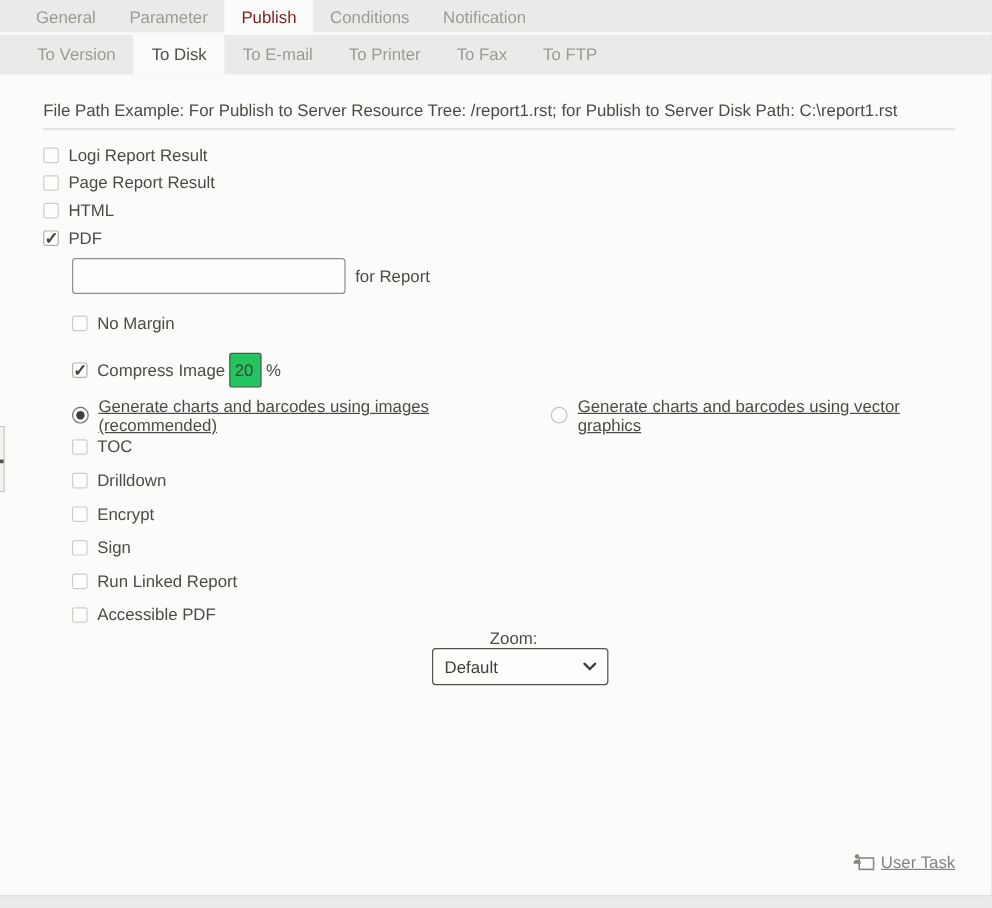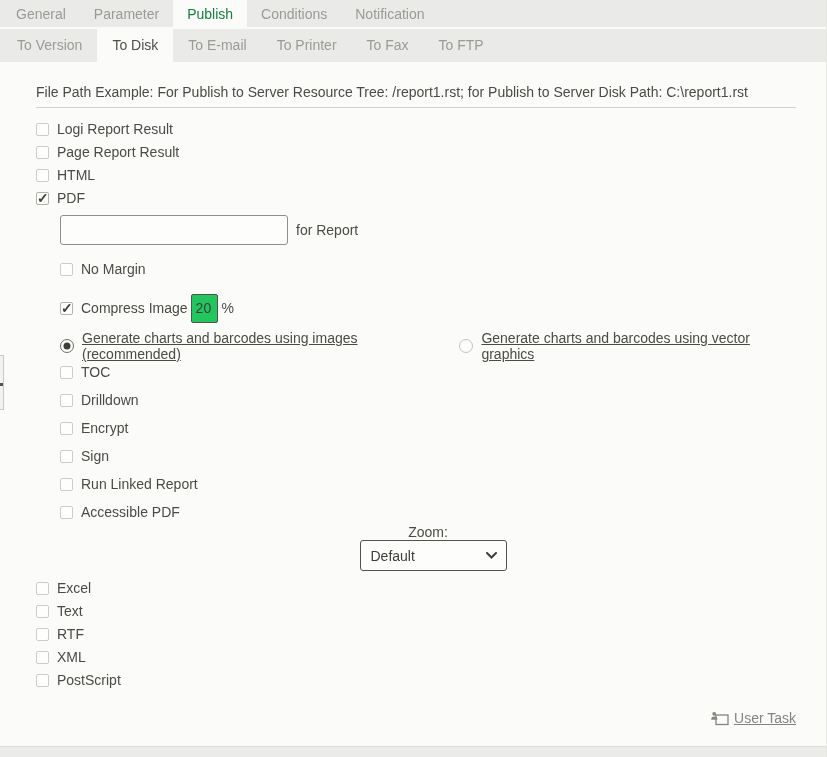--- a/index.html
+++ b/index.html
@@ -3,24 +3,24 @@
 <meta charset="utf-8">
 <style>
   * { box-sizing: border-box; }
   html,body { margin:0; padding:0; background:#ffffff; }
   body { font-family:"Liberation Sans", sans-serif; font-size:14px; color:#4b4b45; }
 
   .window { width:827px; height:757px; background:#fbfbfa; position:relative;
             border-right:1px solid #e6e6e2; overflow:hidden; display:flex; flex-direction:column; }
 
   
-  .tabbar { background:#eaeae8; display:flex; padding-left:2px; flex:none; }
+  .tabbar { background:#eaeae8; display:flex; padding-left:16px; flex:none; }
   .tabbar-primary { height:29px; border-bottom:2px solid #fbfbfa; }
   .tabbar-primary .tab { padding:0 14px; line-height:29px; color:#9b9b95; cursor:default; white-space:nowrap; }
-  .tabbar-primary .tab.active { background:#fbfbfa; color:#15803d; margin-bottom:-2px; padding-bottom:2px; }
+  .tabbar-primary .tab.active { background:#fbfbfa; color:#7f1d1d; margin-bottom:-2px; padding-bottom:2px; }
   .tabbar-secondary { height:33px; }
   .tabbar-secondary .tab { padding:0 15px; line-height:33px; color:#9b9b95; white-space:nowrap; }
   .tabbar-secondary .tab.active { background:#fbfbfa; color:#4f4f49; }
 
   
   .content { flex:1; padding:16px 30px 0 36px; position:relative; }
 
   .cb-row { display:flex; align-items:center; height:16px; }
   .checkbox { width:13px; height:13px; border:1px solid #cdcdc8; border-radius:2px;
               background:#fefefd; margin-right:8px; position:relative; flex:none; cursor:pointer; }
@@ -186,42 +186,20 @@
           <span class="chev">
             <svg width="11" height="7" viewBox="0 0 11 7">
                 <path d="M1 1 L5.5 5.5 L10 1" stroke="#3f3f3a" stroke-width="2" fill="none" stroke-linecap="round"></path>
               </svg>
           </span>
         </div>
       </div>
 
     </div>
 
-    <div class="bottom-fmts">
-      <div class="cb-row fmt-row">
-        <span class="checkbox"></span>
-        <span class="cb-label">Excel</span>
-      </div>
-      <div class="cb-row fmt-row">
-        <span class="checkbox"></span>
-        <span class="cb-label">Text</span>
-      </div>
-      <div class="cb-row fmt-row">
-        <span class="checkbox"></span>
-        <span class="cb-label">RTF</span>
-      </div>
-      <div class="cb-row fmt-row">
-        <span class="checkbox"></span>
-        <span class="cb-label">XML</span>
-      </div>
-      <div class="cb-row fmt-row">
-        <span class="checkbox"></span>
-        <span class="cb-label">PostScript</span>
-      </div>
-    </div>
 
     <div class="footer-link">
       <span style="display:flex;">
         <svg width="18" height="15" viewBox="0 0 18 15">
           <rect x="5" y="4" width="12" height="9.5" fill="none" stroke="#85857f" stroke-width="1.3"></rect>
           <circle cx="3.2" cy="2.8" r="1.9" fill="#85857f"></circle>
           <path d="M0.2 8.8 a3.1 3.3 0 0 1 6.2 0 z" fill="#85857f"></path>
         </svg>
       </span>
       <span class="link-text">User Task</span>

